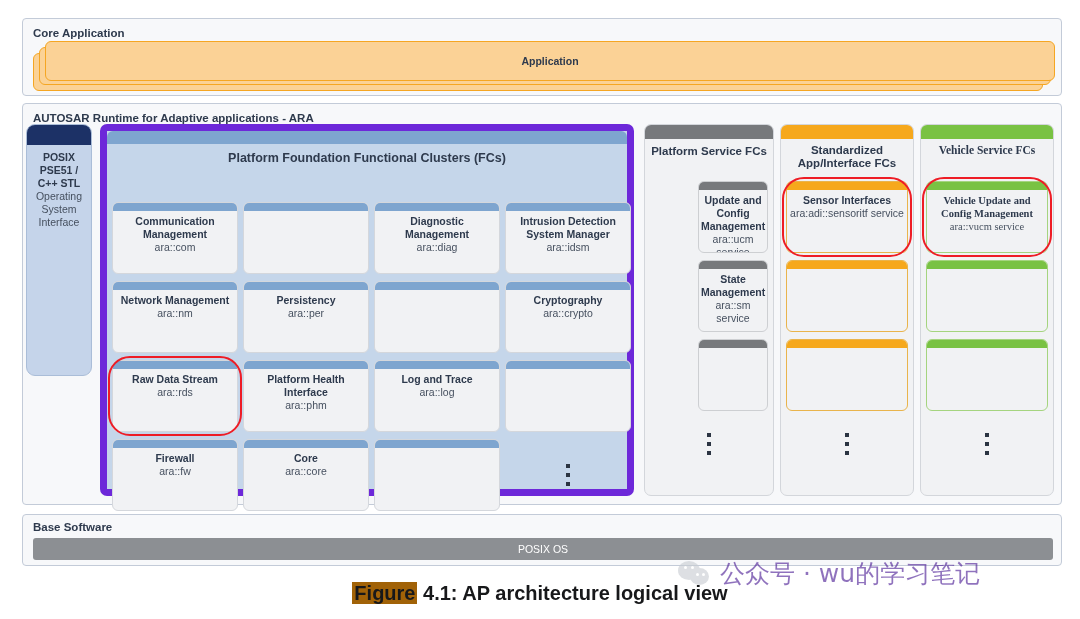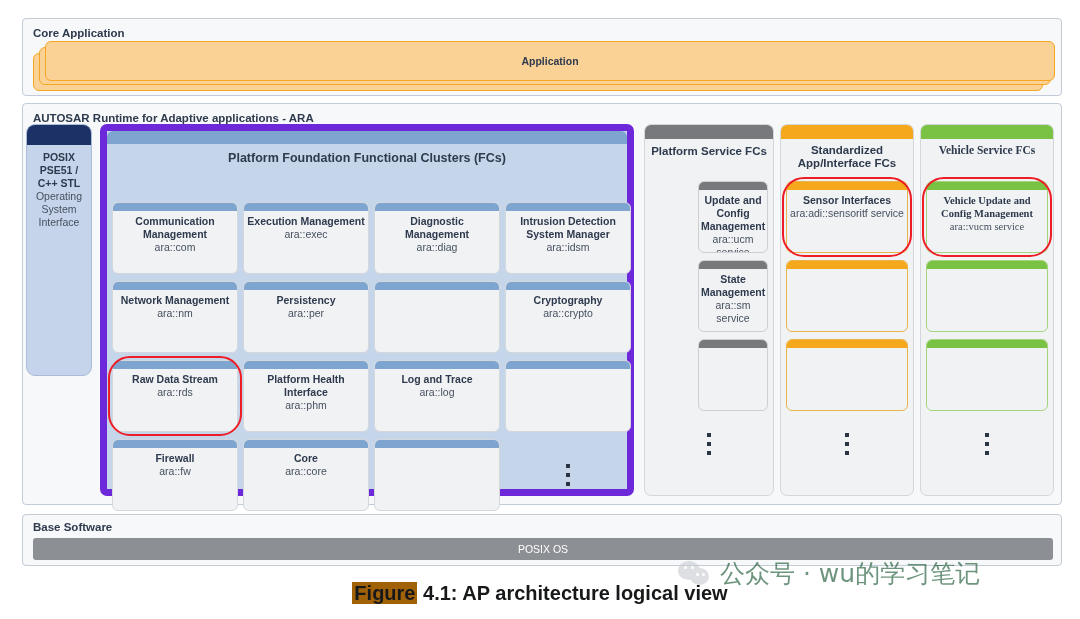--- a/index.html
+++ b/index.html
@@ -178,21 +178,21 @@
   #caption-figure { background: #a16207; padding: 0 2px; }
 
   
   #watermark {
     position: absolute; left: 678px; top: 557px;
     display: flex; align-items: center; gap: 8px;
     opacity: 0.62;
     pointer-events: none;
   }
   #watermark-text {
-    font-size: 25px; color: #14532d; white-space: nowrap;
+    font-size: 25px; color: #4c1d95; white-space: nowrap;
     font-family: "DejaVu Sans", sans-serif;
   }
   .wechat-mark { position: relative; width: 34px; height: 26px; }
   .wechat-mark .b1, .wechat-mark .b2 {
     position: absolute; border-radius: 50%; background: #c9cdd2;
   }
   .wechat-mark .b1 { left: 0; top: 0; width: 22px; height: 19px; }
   .wechat-mark .b2 { left: 12px; top: 7px; width: 19px; height: 17px; }
   .wechat-mark .e { position: absolute; width: 3px; height: 3px; border-radius: 50%; background: #ffffff; }
   .wechat-mark .e1 { left: 6px;  top: 5px; }
@@ -238,24 +238,20 @@
     <div id="pf-grid">
         <div class="cell" style="left: 0px; top: 0px; width: 126px; height: 72px;">
           <div class="cell-head blue-cap"></div>
           <div class="cell-body">
             <span class="cell-name">Communication Management</span>
             <span class="cell-api">ara::com</span>
           </div>
         </div>
         <div class="cell" style="left: 131px; top: 0px; width: 126px; height: 72px;">
           <div class="cell-head blue-cap"></div>
-          <div class="cell-body">
-            <span class="cell-name">Execution Management</span>
-            <span class="cell-api">ara::exec</span>
-          </div>
         </div>
         <div class="cell" style="left: 262px; top: 0px; width: 126px; height: 72px;">
           <div class="cell-head blue-cap"></div>
           <div class="cell-body">
             <span class="cell-name">Diagnostic Management</span>
             <span class="cell-api">ara::diag</span>
           </div>
         </div>
         <div class="cell" style="left: 393px; top: 0px; width: 126px; height: 72px;">
           <div class="cell-head blue-cap"></div>

